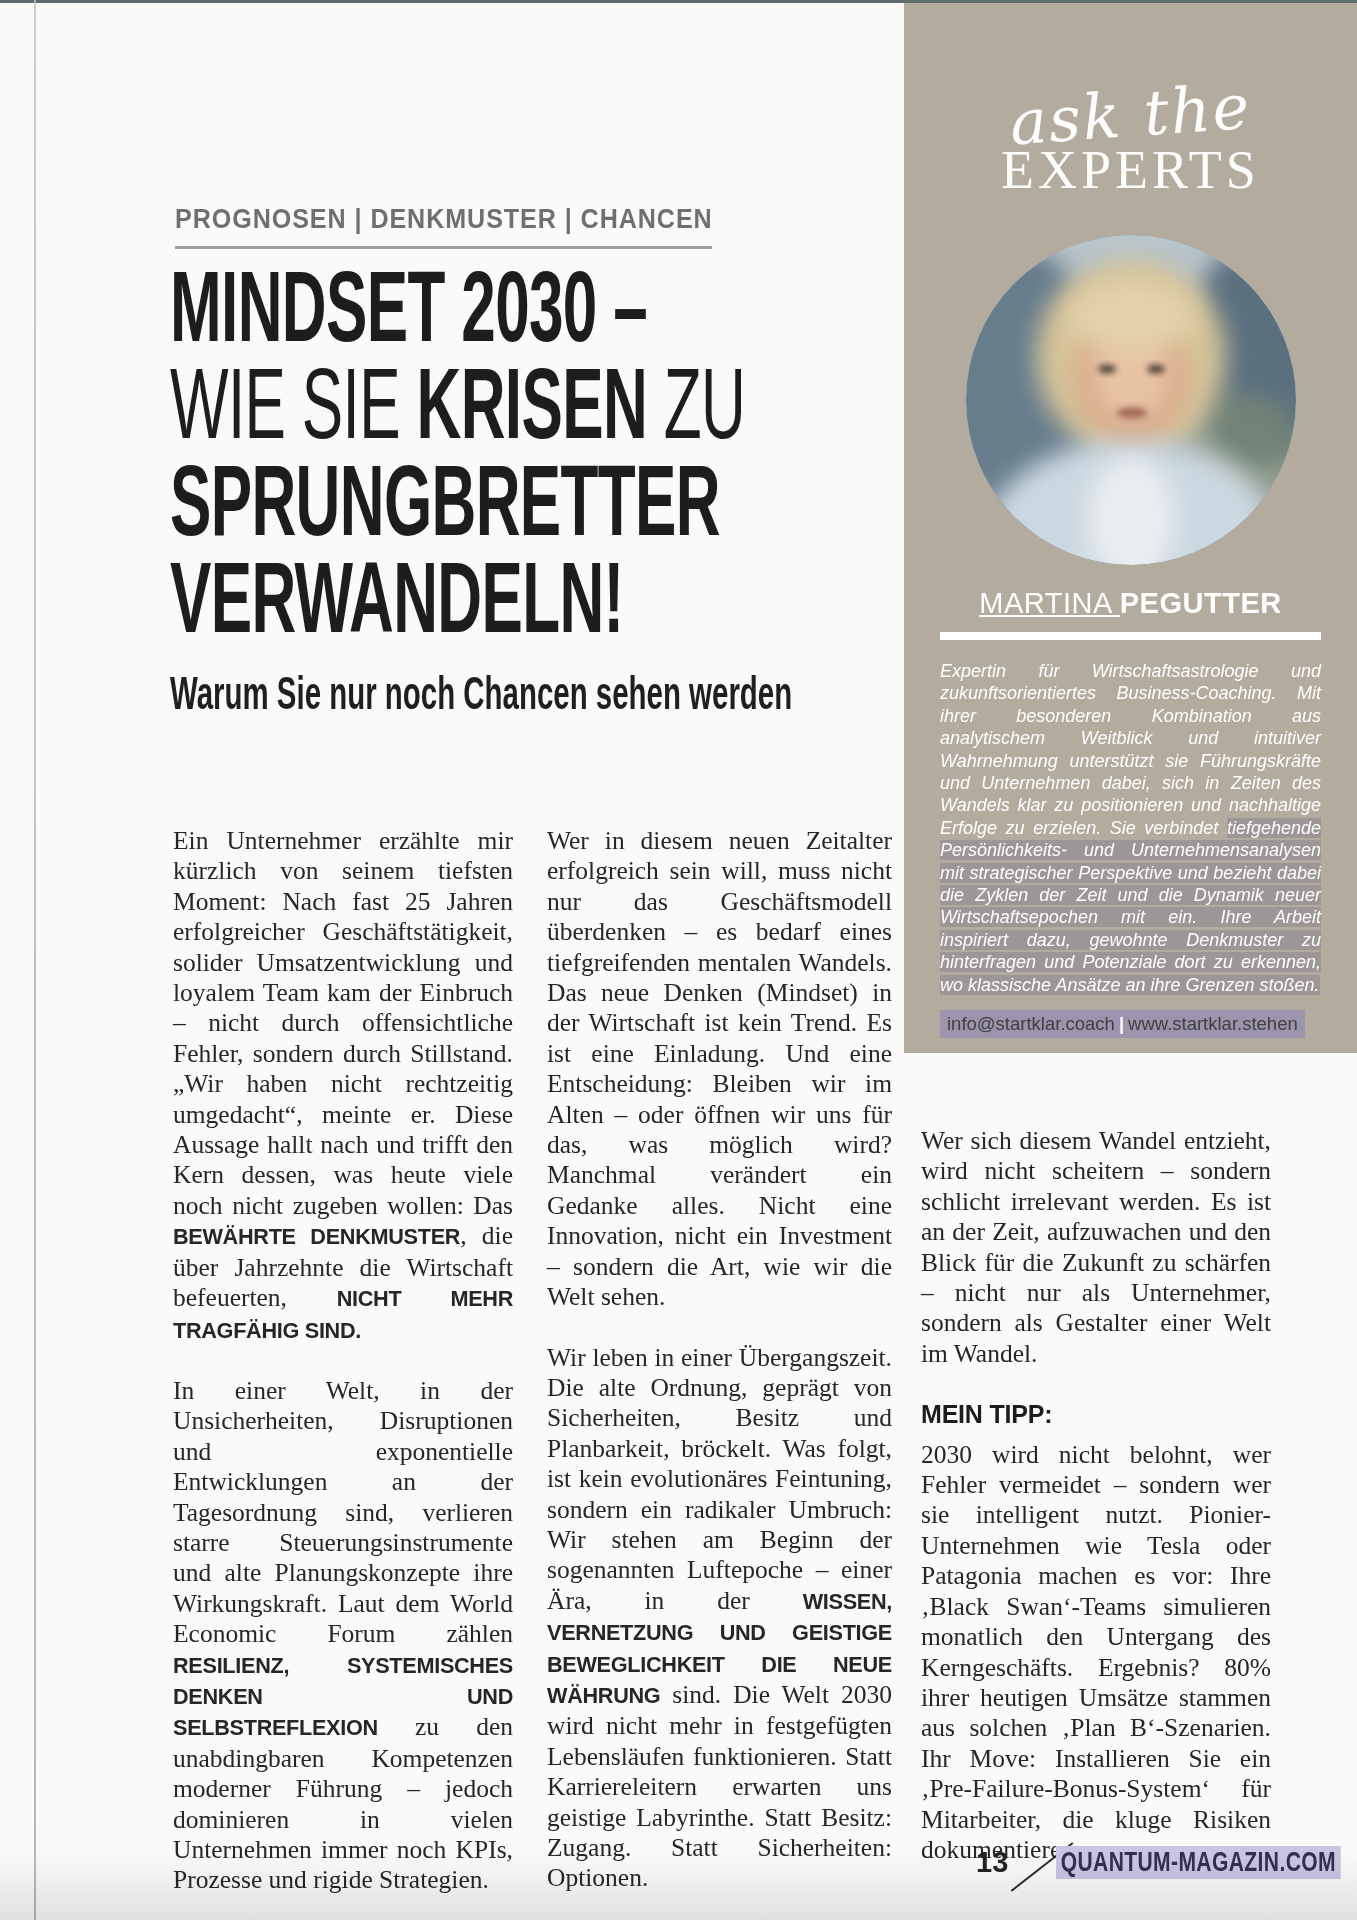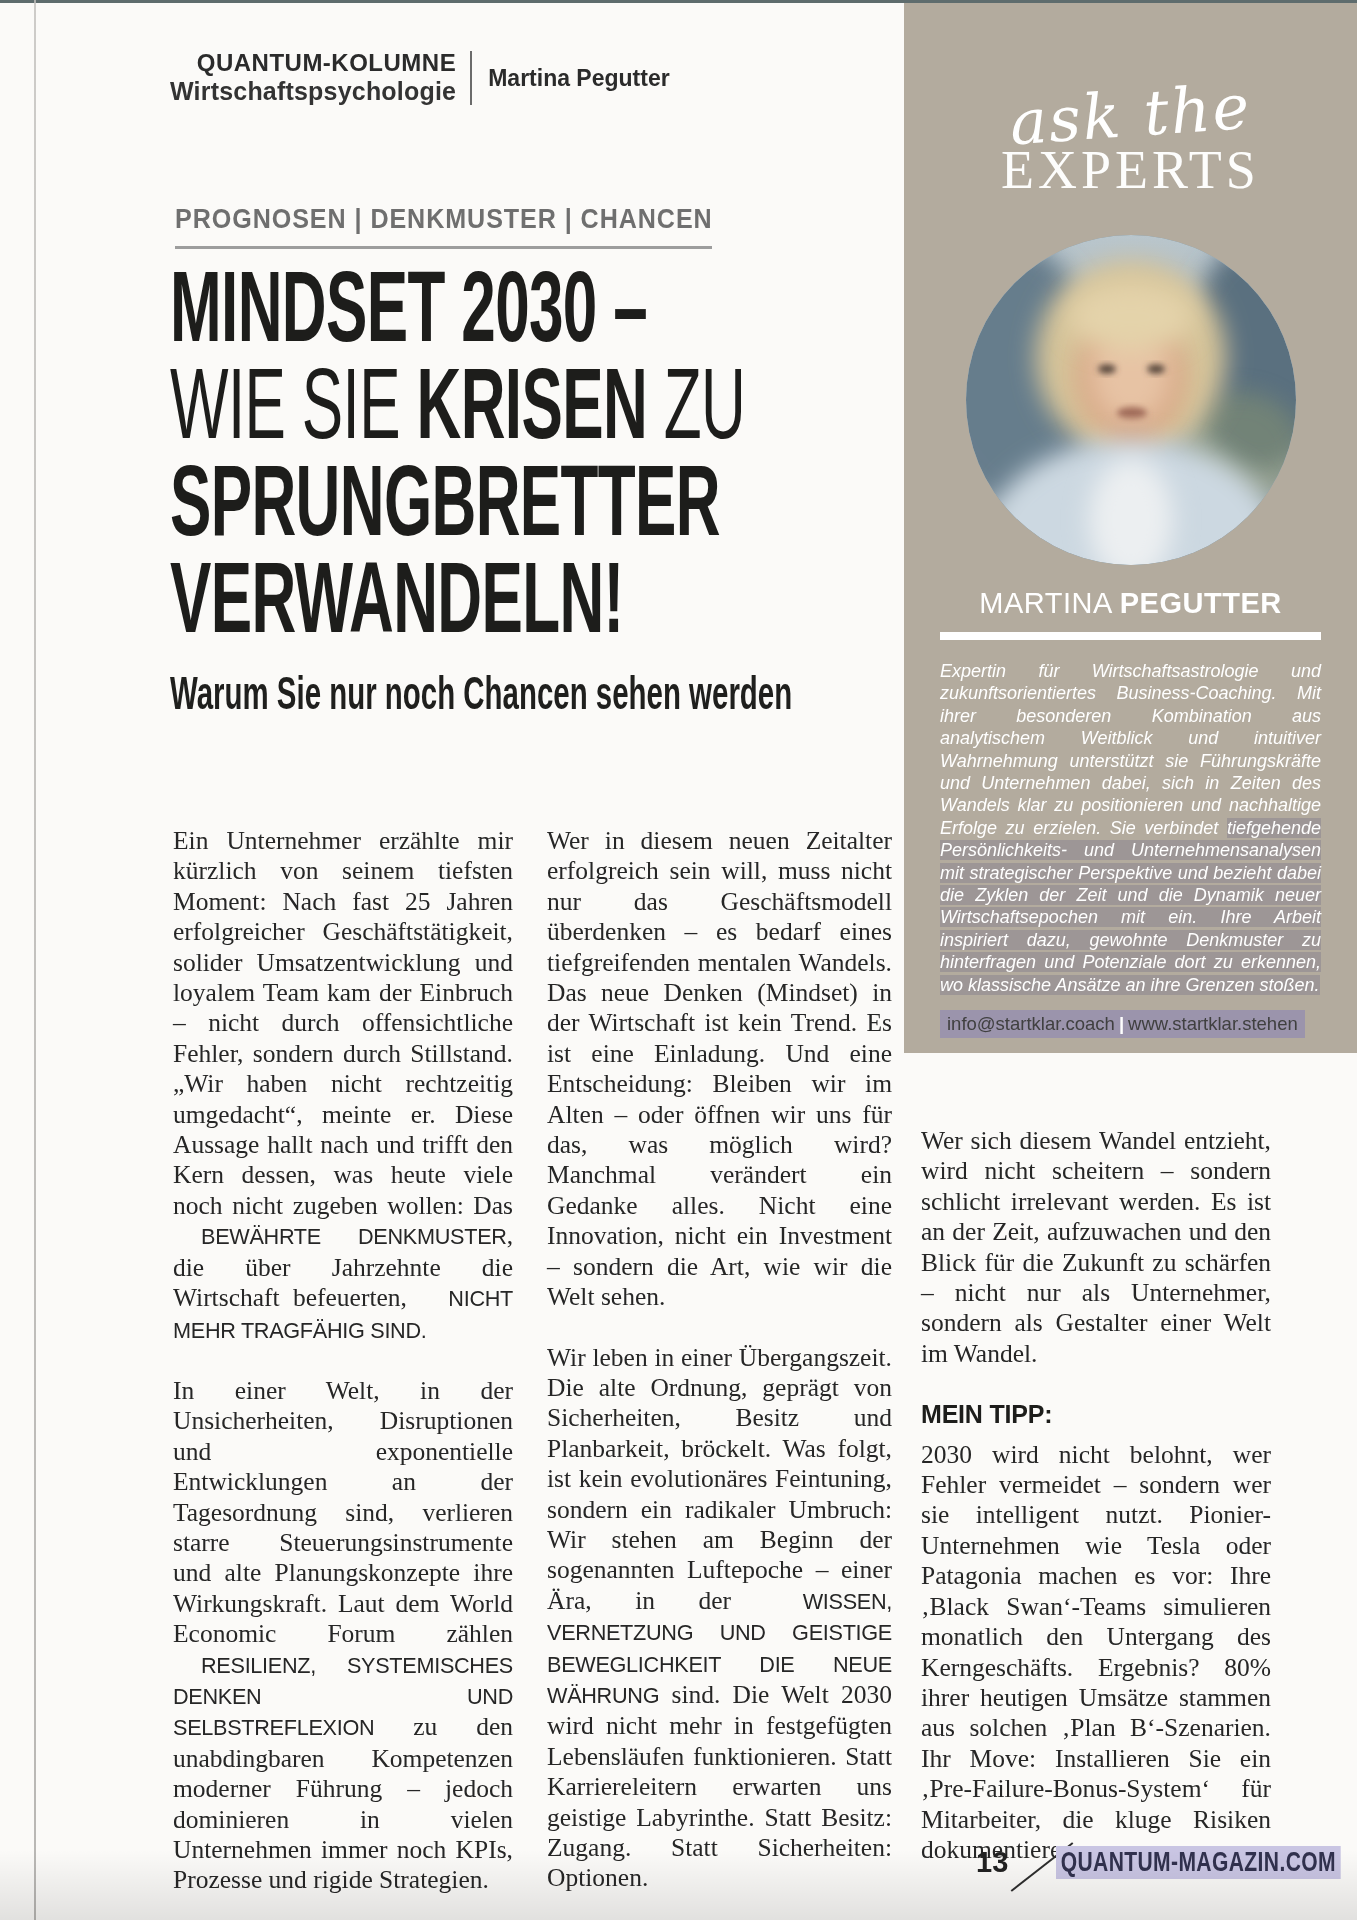--- a/index.html
+++ b/index.html
@@ -37,35 +37,35 @@
     font-size:46px;line-height:50px;font-weight:700;white-space:nowrap;
     transform:scaleX(.64);transform-origin:0 0;}
 
   
   .col{position:absolute;font-family:"Liberation Serif",serif;font-size:25.5px;
     line-height:30.4px;color:#262626;text-align:justify;}
   .col p{margin:0 0 30px 0;}
   .col-1{left:173px;top:826px;width:340px;}
   .col-2{left:547px;top:826px;width:345px;}
   .col-3{left:921px;top:1126px;width:350px;}
-  .bs{font-family:"Liberation Sans",sans-serif;font-weight:400;font-size:.85em;letter-spacing:-.3px;margin-left:28px;}
+  .bs{font-family:"Liberation Sans",sans-serif;font-weight:700;font-size:.85em;letter-spacing:-.3px;}
   .tip-heading{font-family:"Liberation Sans",sans-serif;font-weight:700;font-size:25px;
     letter-spacing:-.2px;margin:6px 0 10px 0;text-align:left;color:#1d1d1b;}
 
   
   .sidebar{position:absolute;left:904px;top:3px;width:453px;height:1050px;
     background:#b3ab9e;text-align:center;padding:0;box-sizing:border-box;}
   .ask-script{margin-top:80px;color:#fff;font-family:"DejaVu Serif",serif;font-style:italic;
     font-size:62px;line-height:64px;letter-spacing:2px;transform:rotate(-4deg);}
   .experts-title{color:#fdfdfc;font-family:"Liberation Serif",serif;font-size:54px;
     line-height:54px;letter-spacing:4px;margin-top:-4px;}
   .photo{width:330px;height:330px;border-radius:50%;overflow:hidden;margin:38px auto 0;
     background:#93a5ae;}
   .expert-name{margin-top:22px;color:#fff;font-size:29px;letter-spacing:.5px;}
-  .expert-name .nf{font-weight:400;}
+  .expert-name .nf{font-weight:400;text-decoration:underline;}
   .expert-name .nl{font-weight:700;}
   .sidebar-divider{width:381px;height:8px;background:#fff;margin:12px auto 0;}
   .bio{width:381px;margin:20px auto 12px;text-align:justify;color:#fff;
     font-style:italic;font-weight:400;font-size:18px;line-height:22.4px;}
   .bio .hl{background:rgba(126,121,140,.42);box-decoration-break:clone;-webkit-box-decoration-break:clone;}
   .contact{width:381px;margin:14px auto 0;text-align:left;}
   .contact-inner{display:inline-block;background:#9b94ac;color:#f2f1f6;
     font-size:18.5px;line-height:24px;padding:2px 7px;}
   .contact a{color:#404040;text-decoration:none;}
   .contact .sep{font-weight:700;color:#fff;padding:0 4px;}
@@ -79,28 +79,20 @@
     font-size:27px;line-height:33px;letter-spacing:.5px;padding:0 6px;
     transform:scaleX(.78);transform-origin:0 0;white-space:nowrap;}
 </style>
 </head>
 <body>
 
 <div class="page">
   <div class="top-edge"></div>
   <div class="crease"></div>
 
-  <div class="masthead">
-    <div class="wordmark">
-      <div class="wm1">QUANTUM-KOLUMNE</div>
-      <div class="wm2">Wirtschaftspsychologie</div>
-    </div>
-    <div class="mast-divider"></div>
-    <div class="author">Martina Pegutter</div>
-  </div>
 
   <div class="kicker">PROGNOSEN | DENKMUSTER | CHANCEN</div>
   <div class="kicker-rule"></div>
 
   <h1 class="headline">
     <span class="hl-line">MINDSET 2030 –</span>
     <span class="hl-line"><span class="lt">WIE SIE </span><span>KRISEN</span><span class="lt"> ZU</span></span>
     <span class="hl-line">SPRUNGBRETTER</span>
     <span class="hl-line">VERWANDELN!</span>
   </h1>

